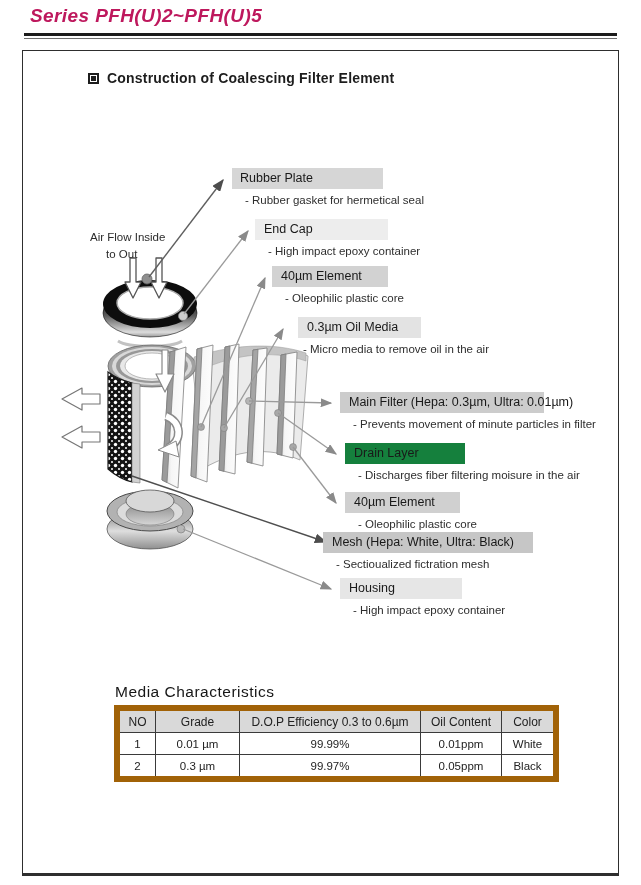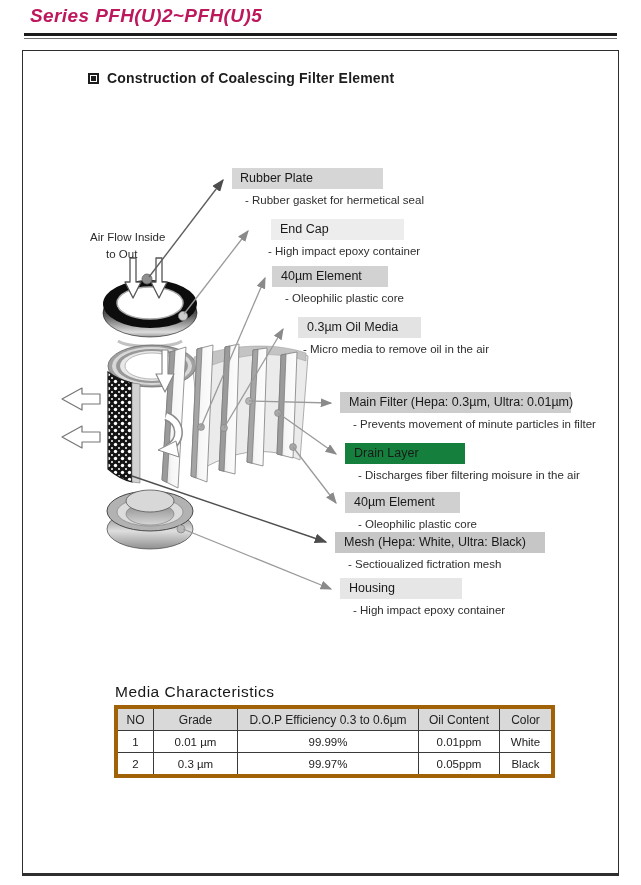--- a/index.html
+++ b/index.html
@@ -28,30 +28,30 @@
 
   .dlabel{position:absolute;z-index:2;}
   .label-box{height:21px;line-height:21px;padding-left:9px;font-size:12.5px;
              color:#191919;white-space:nowrap;box-sizing:border-box;}
   .label-desc{margin-top:5px;padding-left:13px;font-size:11.5px;color:#2e2e2e;white-space:nowrap;}
 
   .dlabel.p1{left:232px;top:168px;} .dlabel.p1 .label-box{width:151px;}
   .dlabel.p2{left:255px;top:219px;} .dlabel.p2 .label-box{width:133px;}
   .dlabel.p3{left:272px;top:266px;} .dlabel.p3 .label-box{width:116px;}
   .dlabel.p4{left:290px;top:317px;} .dlabel.p4 .label-box{width:123px;}
-  .dlabel.p5{left:340px;top:392px;} .dlabel.p5 .label-box{width:231px;}
+  .dlabel.p5{left:340px;top:392px;} .dlabel.p5 .label-box{width:204px;}
   .dlabel.p6{left:345px;top:443px;} .dlabel.p6 .label-box{width:120px;}
   .dlabel.p7{left:345px;top:492px;} .dlabel.p7 .label-box{width:115px;}
-  .dlabel.p8{left:335px;top:532px;} .dlabel.p8 .label-box{width:210px;}
+  .dlabel.p8{left:323px;top:532px;} .dlabel.p8 .label-box{width:210px;}
   .dlabel.p9{left:340px;top:578px;} .dlabel.p9 .label-box{width:122px;}
 
   .media-title{position:absolute;left:115px;top:683px;z-index:2;font-size:15.5px;
                letter-spacing:.5px;color:#161616;white-space:nowrap;}
   table.media{position:absolute;left:114px;top:705px;z-index:2;border-collapse:collapse;
-              border:4px solid #a16207;font-size:11.5px;color:#222;table-layout:fixed;}
+              border:6px solid #a16207;font-size:11.5px;color:#222;table-layout:fixed;}
   table.media th,table.media td{border:1px solid #3a3a3a;height:21px;text-align:center;
               padding:0 2px;font-weight:normal;overflow:hidden;white-space:nowrap;}
   table.media th{background:#d9d9d9;font-size:12px;}
   .cw0{width:31px;} .cw1{width:79px;} .cw2{width:176px;} .cw3{width:76px;} .cw4{width:47px;}
 </style>
 </head>
 <body>
 
 <div class="page-title">Series PFH(U)2~PFH(U)5</div>
 <div class="title-rule"></div>
@@ -185,21 +185,21 @@
 </svg>
 
 <div class="airflow l1">Air Flow Inside</div>
 <div class="airflow l2">to Out</div>
 
 <div class="dlabel p1">
   <div class="label-box" style="background: rgb(214, 214, 214); padding-left: 8px;">Rubber Plate</div>
   <div class="label-desc">- Rubber gasket for hermetical seal</div>
 </div>
 <div class="dlabel p2">
-  <div class="label-box" style="background: rgb(237, 237, 237); margin-left: 16px;">End Cap</div>
+  <div class="label-box" style="background: rgb(237, 237, 237);">End Cap</div>
   <div class="label-desc">- High impact epoxy container</div>
 </div>
 <div class="dlabel p3">
   <div class="label-box" style="background: rgb(210, 210, 210);">40µm Element</div>
   <div class="label-desc">- Oleophilic plastic core</div>
 </div>
 <div class="dlabel p4">
   <div class="label-box" style="background: rgb(227, 227, 227); margin-left: 8px;">0.3µm Oil Media</div>
   <div class="label-desc">- Micro media to remove oil in the air</div>
 </div>

